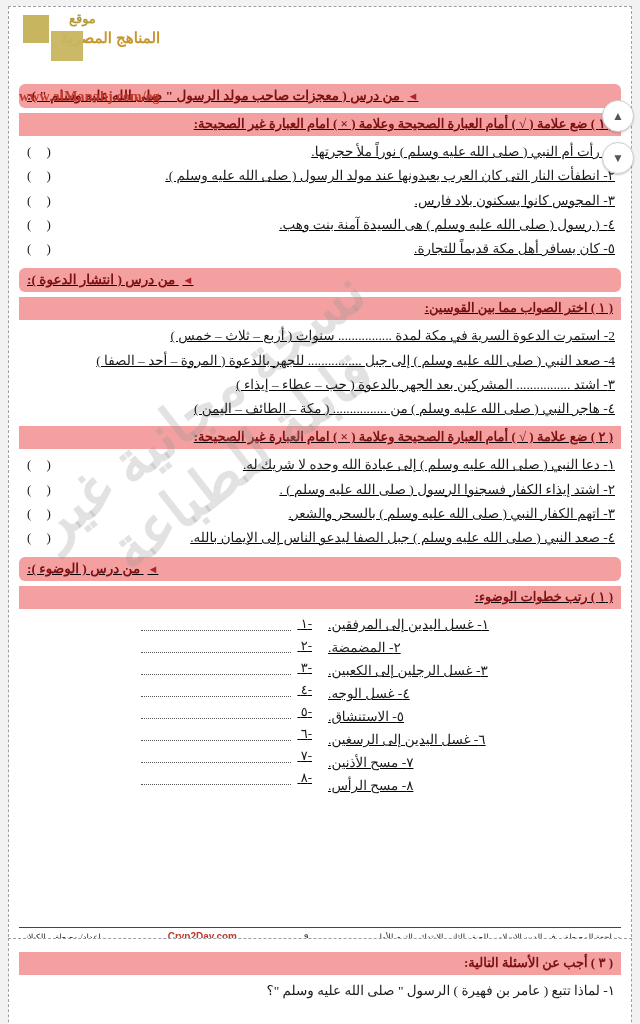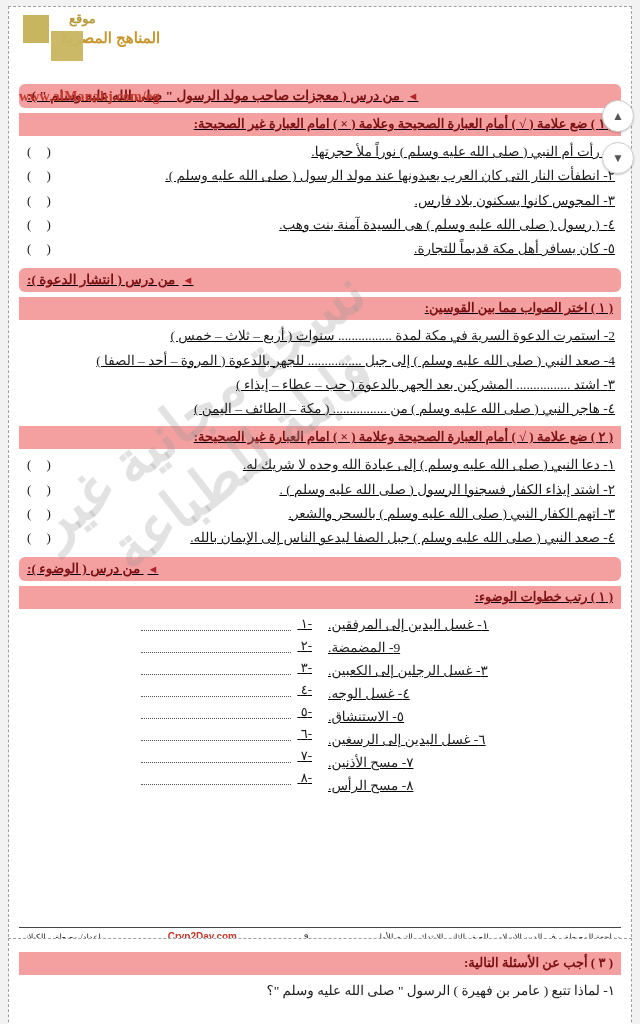--- a/index.html
+++ b/index.html
@@ -266,21 +266,21 @@
 
   <div class="section-bar">
     <span class="tri">◄</span>
     <span>من درس ( الوضوء ):</span>
   </div>
   <div class="q-bar">( ١ ) رتب خطوات الوضوء:</div>
 
   <div class="two-col">
     <div class="col-right">
       <div class="ord-line">١- غسل اليدين إلى المرفقين.</div>
-      <div class="ord-line">9- المضمضة.</div>
+      <div class="ord-line">٢- المضمضة.</div>
       <div class="ord-line">٣- غسل الرجلين إلى الكعبين.</div>
       <div class="ord-line">٤- غسل الوجه.</div>
       <div class="ord-line">٥- الاستنشاق.</div>
       <div class="ord-line">٦- غسل اليدين إلى الرسغين.</div>
       <div class="ord-line">٧- مسح الأذنين.</div>
       <div class="ord-line">٨- مسح الرأس.</div>
     </div>
     <div class="col-left">
       <div class="blank-line">
         <span>-١</span>

